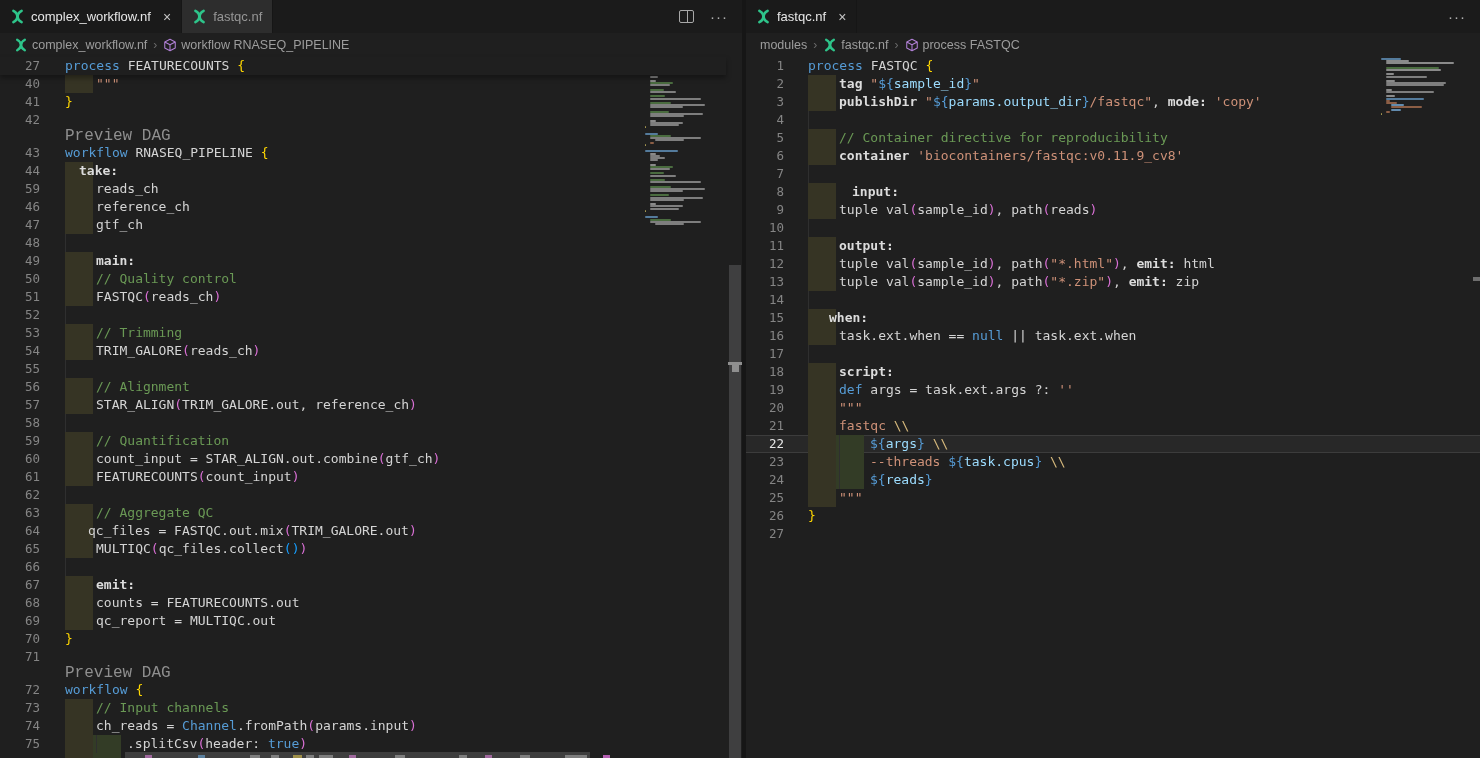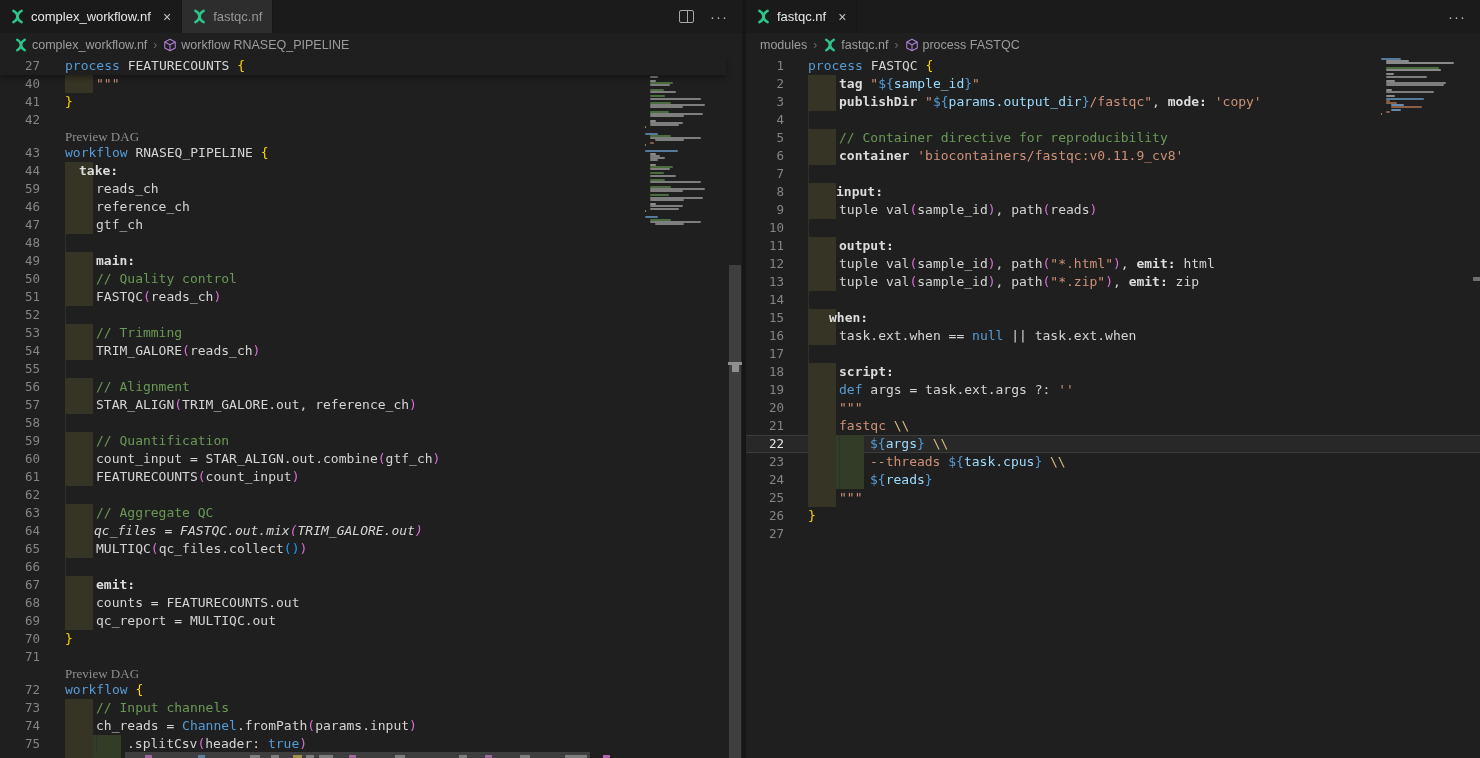--- a/index.html
+++ b/index.html
@@ -42,22 +42,22 @@
   .pane.right .row .content { position:absolute; left:62px; top:0; right:0; height:100%; }
   .indband { position:absolute; top:0; bottom:0; }
   .ind1 { left:0; width:28px; background:#363424; }
   .ind2 { left:28px; width:28px; background:#333c26; }
   .guide { position:absolute; left:0; top:0; bottom:0; width:1px; background:#2f2f2f; }
   .guide2 { left:31px; }
   .txt { position:relative; }
   .row.cur { background:#282828; box-shadow:0 -1px 0 #3c3c3c inset, 0 1px 0 #3c3c3c inset; }
   .row.cur::before { content:""; position:absolute; left:0; right:0; top:0; height:1px; background:#3c3c3c; }
   .lens { position:relative; height:15px; line-height:15px; }
-  .lens span { position:absolute; font-family:Liberation Serif, serif;
-               font-size:13px; color:#8f8f8f; }
+  .lens span { position:absolute; font-family:Liberation Mono, monospace;
+               font-size:16px; color:#8f8f8f; }
   .pane.left .lens span { left:65px; }
 
   
   .tk-d { color:#d4d4d4; }
   .tk-k { color:#569cd6; }
   .tk-s { color:#ce9178; }
   .tk-e { color:#d7ba7d; }
   .tk-c { color:#6a9955; }
   .tk-i { color:#569cd6; }
   .tk-v { color:#9cdcfe; }
@@ -148,21 +148,21 @@
           <div class="row"><span class="ln">54</span><span class="content"><span class="indband ind1"></span><span class="txt" style="padding-left: 31px;"><span class="tk-d">TRIM_GALORE</span><span class="tk-p">(</span><span class="tk-d">reads_ch</span><span class="tk-p">)</span></span></span></div>
           <div class="row"><span class="ln">55</span><span class="content"><span class="guide"></span><span class="txt" style="padding-left: 0px;"></span></span></div>
           <div class="row"><span class="ln">56</span><span class="content"><span class="indband ind1"></span><span class="txt" style="padding-left: 31px;"><span class="tk-c">// Alignment</span></span></span></div>
           <div class="row"><span class="ln">57</span><span class="content"><span class="indband ind1"></span><span class="txt" style="padding-left: 31px;"><span class="tk-d">STAR_ALIGN</span><span class="tk-p tk-m">(</span><span class="tk-d">TRIM_GALORE.out, reference_ch</span><span class="tk-p tk-m">)</span></span></span></div>
           <div class="row"><span class="ln">58</span><span class="content"><span class="guide"></span><span class="txt" style="padding-left: 0px;"></span></span></div>
           <div class="row"><span class="ln">59</span><span class="content"><span class="indband ind1"></span><span class="txt" style="padding-left: 31px;"><span class="tk-c">// Quantification</span></span></span></div>
           <div class="row"><span class="ln">60</span><span class="content"><span class="indband ind1"></span><span class="txt" style="padding-left: 31px;"><span class="tk-d">count_input = STAR_ALIGN.out.combine</span><span class="tk-p">(</span><span class="tk-d">gtf_ch</span><span class="tk-p">)</span></span></span></div>
           <div class="row"><span class="ln">61</span><span class="content"><span class="indband ind1"></span><span class="txt" style="padding-left: 31px;"><span class="tk-d tk-u">FEATURECOUNTS</span><span class="tk-p">(</span><span class="tk-d">count_input</span><span class="tk-p">)</span></span></span></div>
           <div class="row"><span class="ln">62</span><span class="content"><span class="guide"></span><span class="txt" style="padding-left: 0px;"></span></span></div>
           <div class="row"><span class="ln">63</span><span class="content"><span class="indband ind1"></span><span class="txt" style="padding-left: 31px;"><span class="tk-c">// Aggregate QC</span></span></span></div>
-          <div class="row"><span class="ln">64</span><span class="content"><span class="indband ind1"></span><span class="txt" style="padding-left: 29px; font-style: italic;"><span class="tk-d">qc_files = </span><span class="tk-d tk-u">FASTQC</span><span class="tk-d">.out.mix</span><span class="tk-p">(</span><span class="tk-d">TRIM_GALORE.out</span><span class="tk-p">)</span></span></span></div>
+          <div class="row"><span class="ln">64</span><span class="content"><span class="indband ind1"></span><span class="txt" style="padding-left: 23px;"><span class="tk-d">qc_files = </span><span class="tk-d tk-u">FASTQC</span><span class="tk-d">.out.mix</span><span class="tk-p">(</span><span class="tk-d">TRIM_GALORE.out</span><span class="tk-p">)</span></span></span></div>
           <div class="row"><span class="ln">65</span><span class="content"><span class="indband ind1"></span><span class="txt" style="padding-left: 31px;"><span class="tk-d tk-u">MULTIQC</span><span class="tk-p">(</span><span class="tk-d">qc_files.collect</span><span class="tk-q">()</span><span class="tk-p">)</span></span></span></div>
           <div class="row"><span class="ln">66</span><span class="content"><span class="guide"></span><span class="txt" style="padding-left: 0px;"></span></span></div>
           <div class="row"><span class="ln">67</span><span class="content"><span class="indband ind1"></span><span class="txt" style="padding-left: 31px;"><span class="tk-l">emit:</span></span></span></div>
           <div class="row"><span class="ln">68</span><span class="content"><span class="indband ind1"></span><span class="txt" style="padding-left: 31px;"><span class="tk-d">counts = </span><span class="tk-d tk-u">FEATURECOUNTS</span><span class="tk-d">.out</span></span></span></div>
           <div class="row"><span class="ln">69</span><span class="content"><span class="indband ind1"></span><span class="txt" style="padding-left: 31px;"><span class="tk-d">qc_report = </span><span class="tk-d tk-u">MULTIQC</span><span class="tk-d">.out</span></span></span></div>
           <div class="row"><span class="ln">70</span><span class="content"><span class="txt" style="padding-left: 0px;"><span class="tk-b">}</span></span></span></div>
           <div class="row"><span class="ln">71</span><span class="content"><span class="txt" style="padding-left: 0px;"></span></span></div>
           <div class="lens">
             <span>Preview DAG</span>
           </div>
@@ -278,21 +278,21 @@
       </div>
       <div class="editor">
         <div class="rows" style="top: 0px;">
           <div class="row"><span class="ln">1</span><span class="content"><span class="txt" style="padding-left: 0px;"><span class="tk-k">process</span><span class="tk-d"> </span><span class="tk-d tk-u">FASTQC</span><span class="tk-d"> </span><span class="tk-b">{</span></span></span></div>
           <div class="row"><span class="ln">2</span><span class="content"><span class="indband ind1"></span><span class="txt" style="padding-left: 31px;"><span class="tk-l">tag</span><span class="tk-d"> </span><span class="tk-s">"</span><span class="tk-i">${</span><span class="tk-v">sample_id</span><span class="tk-i">}</span><span class="tk-s">"</span></span></span></div>
           <div class="row"><span class="ln">3</span><span class="content"><span class="indband ind1"></span><span class="txt" style="padding-left: 31px;"><span class="tk-l">publishDir</span><span class="tk-d"> </span><span class="tk-s">"</span><span class="tk-i">${</span><span class="tk-v">params.output_dir</span><span class="tk-i">}</span><span class="tk-s">/</span><span class="tk-s tk-u">fastqc</span><span class="tk-s">"</span><span class="tk-d">, </span><span class="tk-l">mode:</span><span class="tk-d"> </span><span class="tk-s">'copy'</span></span></span></div>
           <div class="row"><span class="ln">4</span><span class="content"><span class="guide"></span><span class="txt" style="padding-left: 0px;"></span></span></div>
           <div class="row"><span class="ln">5</span><span class="content"><span class="indband ind1"></span><span class="txt" style="padding-left: 31px;"><span class="tk-c">// Container directive for reproducibility</span></span></span></div>
           <div class="row"><span class="ln">6</span><span class="content"><span class="indband ind1"></span><span class="txt" style="padding-left: 31px;"><span class="tk-l">container</span><span class="tk-d"> </span><span class="tk-s">'</span><span class="tk-s tk-u">biocontainers</span><span class="tk-s">/</span><span class="tk-s tk-u">fastqc</span><span class="tk-s">:v0.11.9_cv8'</span></span></span></div>
           <div class="row"><span class="ln">7</span><span class="content"><span class="guide"></span><span class="txt" style="padding-left: 0px;"></span></span></div>
-          <div class="row"><span class="ln">8</span><span class="content"><span class="indband ind1"></span><span class="txt" style="padding-left: 28px;"><span class="tk-l">input:</span></span></span></div>
+          <div class="row"><span class="ln">8</span><span class="content"><span class="indband ind1"></span><span class="txt" style="padding-left: 44px;"><span class="tk-l">input:</span></span></span></div>
           <div class="row"><span class="ln">9</span><span class="content"><span class="indband ind1"></span><span class="txt" style="padding-left: 31px;"><span class="tk-d">tuple val</span><span class="tk-p">(</span><span class="tk-d">sample_id</span><span class="tk-p">)</span><span class="tk-d">, path</span><span class="tk-p">(</span><span class="tk-d">reads</span><span class="tk-p">)</span></span></span></div>
           <div class="row"><span class="ln">10</span><span class="content"><span class="guide"></span><span class="txt" style="padding-left: 0px;"></span></span></div>
           <div class="row"><span class="ln">11</span><span class="content"><span class="indband ind1"></span><span class="txt" style="padding-left: 31px;"><span class="tk-l">output:</span></span></span></div>
           <div class="row"><span class="ln">12</span><span class="content"><span class="indband ind1"></span><span class="txt" style="padding-left: 31px;"><span class="tk-d">tuple val</span><span class="tk-p">(</span><span class="tk-d">sample_id</span><span class="tk-p">)</span><span class="tk-d">, path</span><span class="tk-p">(</span><span class="tk-s">"*.html"</span><span class="tk-p">)</span><span class="tk-d">, </span><span class="tk-l">emit:</span><span class="tk-d"> html</span></span></span></div>
           <div class="row"><span class="ln">13</span><span class="content"><span class="indband ind1"></span><span class="txt" style="padding-left: 31px;"><span class="tk-d">tuple val</span><span class="tk-p">(</span><span class="tk-d">sample_id</span><span class="tk-p">)</span><span class="tk-d">, path</span><span class="tk-p">(</span><span class="tk-s">"*.zip"</span><span class="tk-p">)</span><span class="tk-d">, </span><span class="tk-l">emit:</span><span class="tk-d"> zip</span></span></span></div>
           <div class="row"><span class="ln">14</span><span class="content"><span class="guide"></span><span class="txt" style="padding-left: 0px;"></span></span></div>
           <div class="row"><span class="ln">15</span><span class="content"><span class="indband ind1"></span><span class="txt" style="padding-left: 21px;"><span class="tk-l">when:</span></span></span></div>
           <div class="row"><span class="ln">16</span><span class="content"><span class="indband ind1"></span><span class="txt" style="padding-left: 31px;"><span class="tk-d">task.ext.when == </span><span class="tk-k">null</span><span class="tk-d"> || task.ext.when</span></span></span></div>
           <div class="row"><span class="ln">17</span><span class="content"><span class="guide"></span><span class="txt" style="padding-left: 0px;"></span></span></div>
           <div class="row"><span class="ln">18</span><span class="content"><span class="indband ind1"></span><span class="txt" style="padding-left: 31px;"><span class="tk-l">script:</span></span></span></div>

